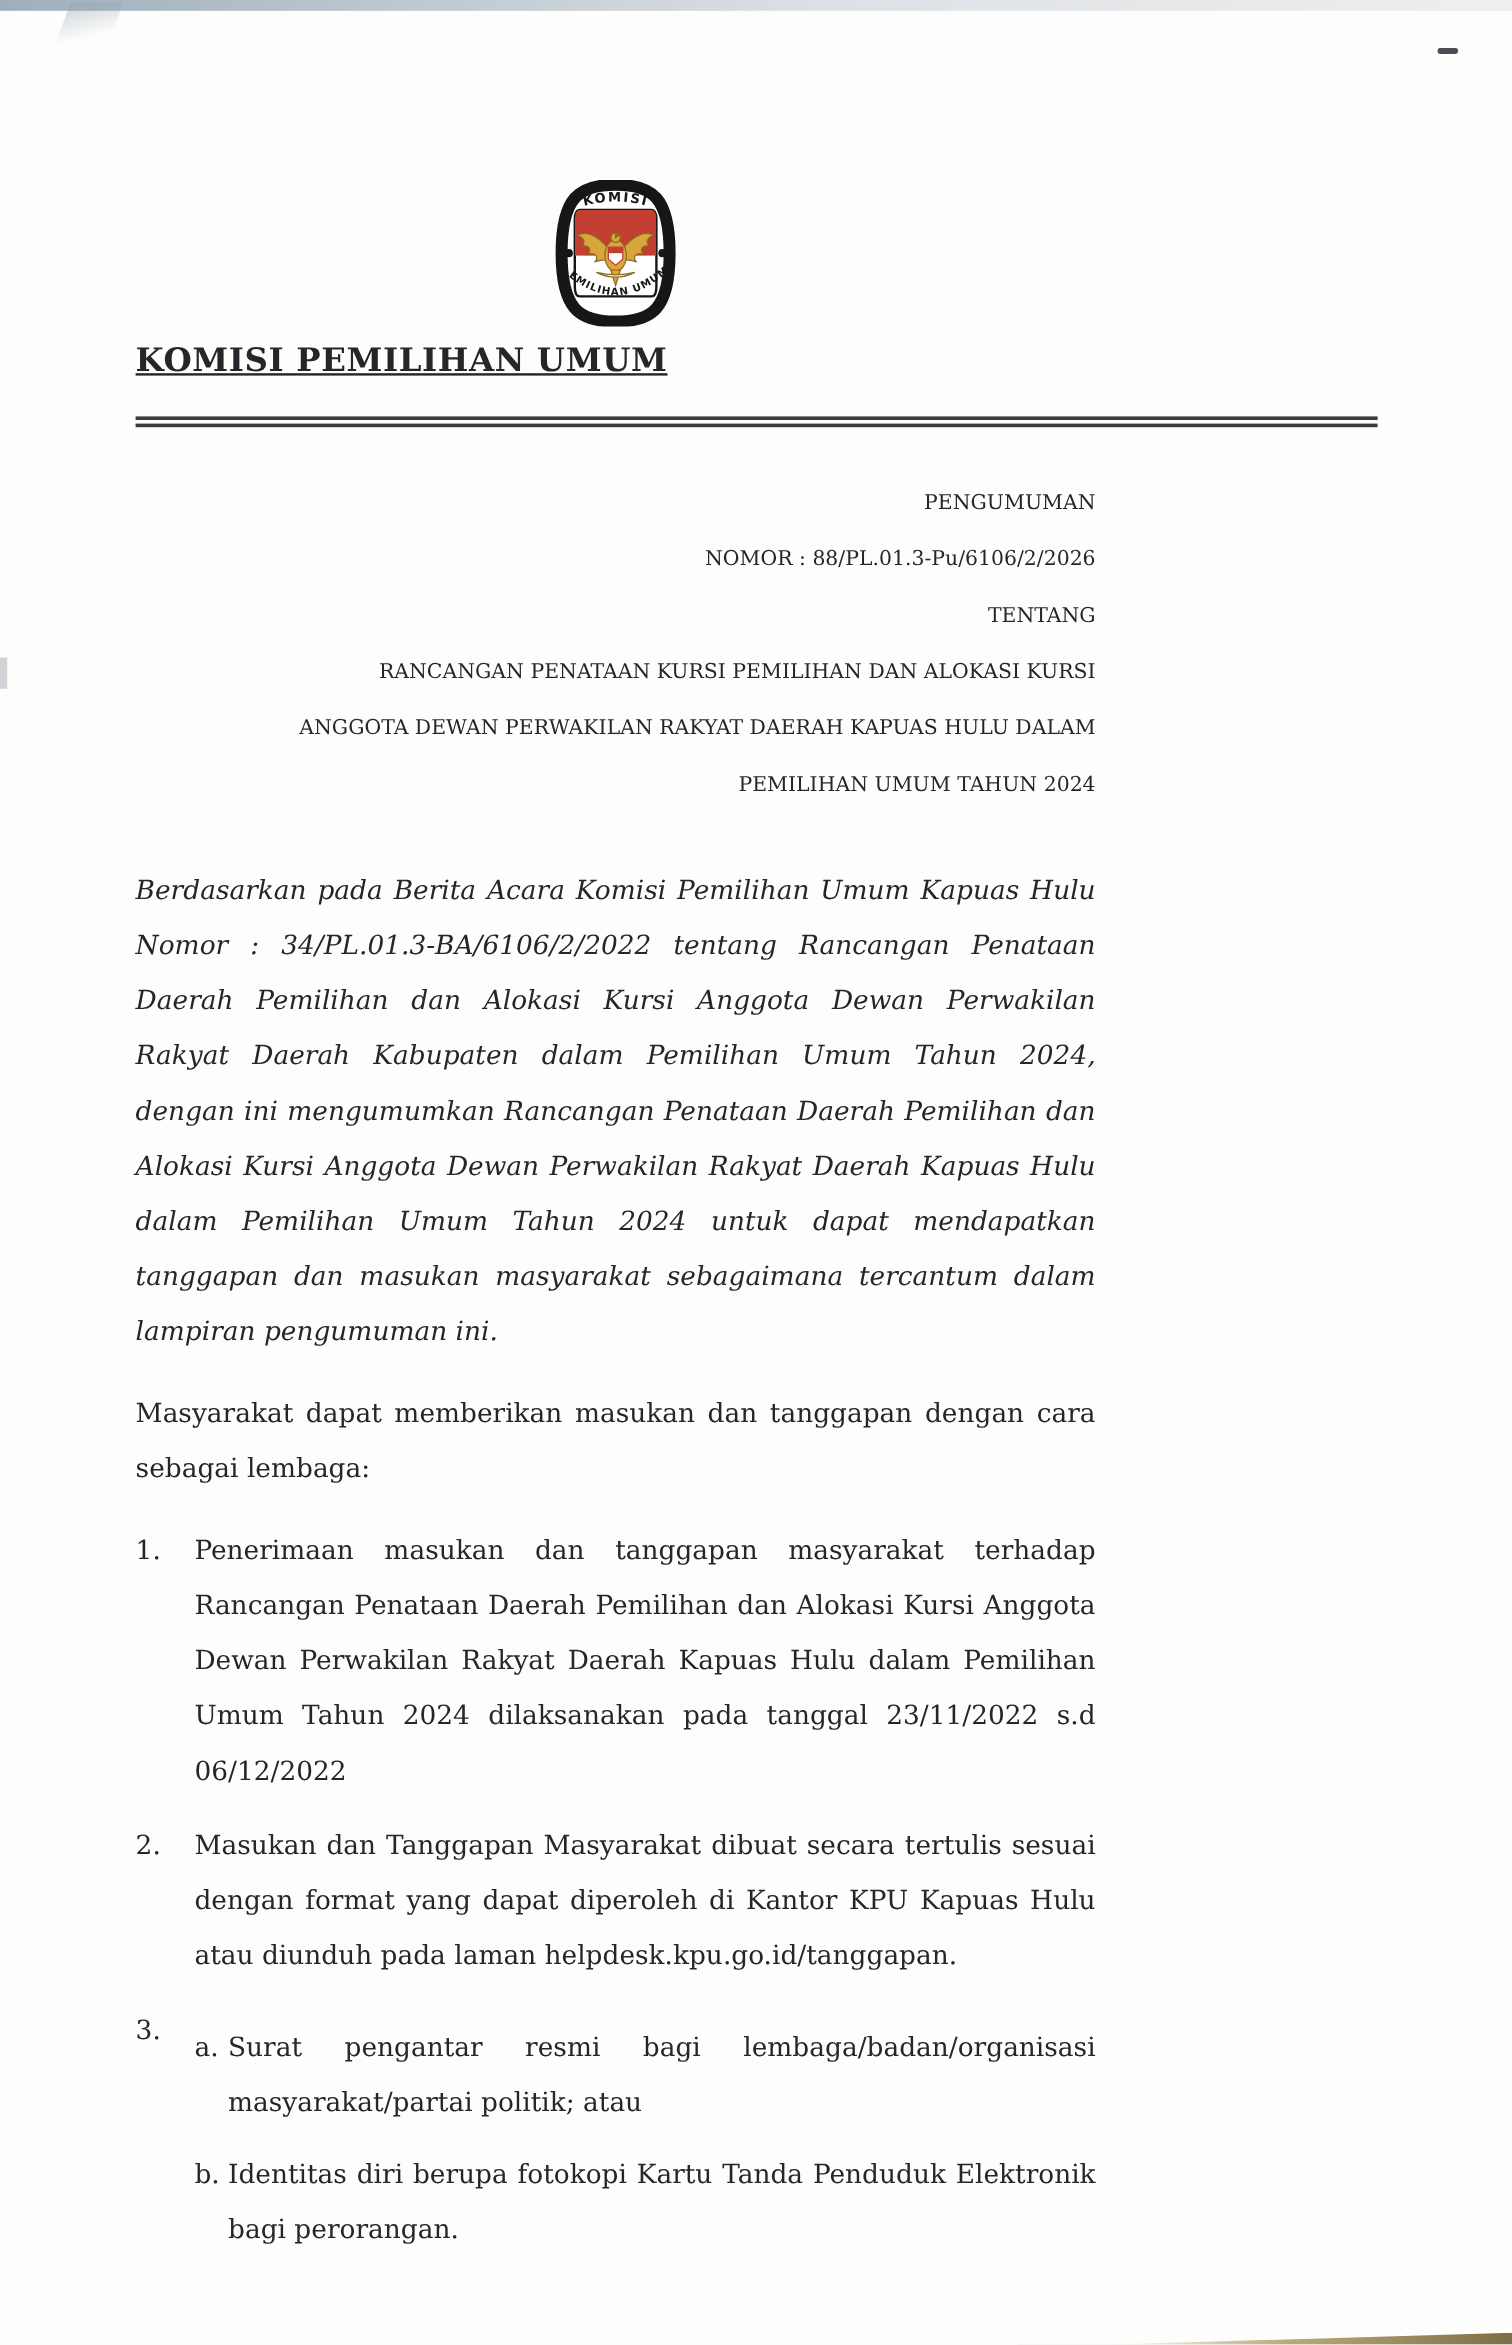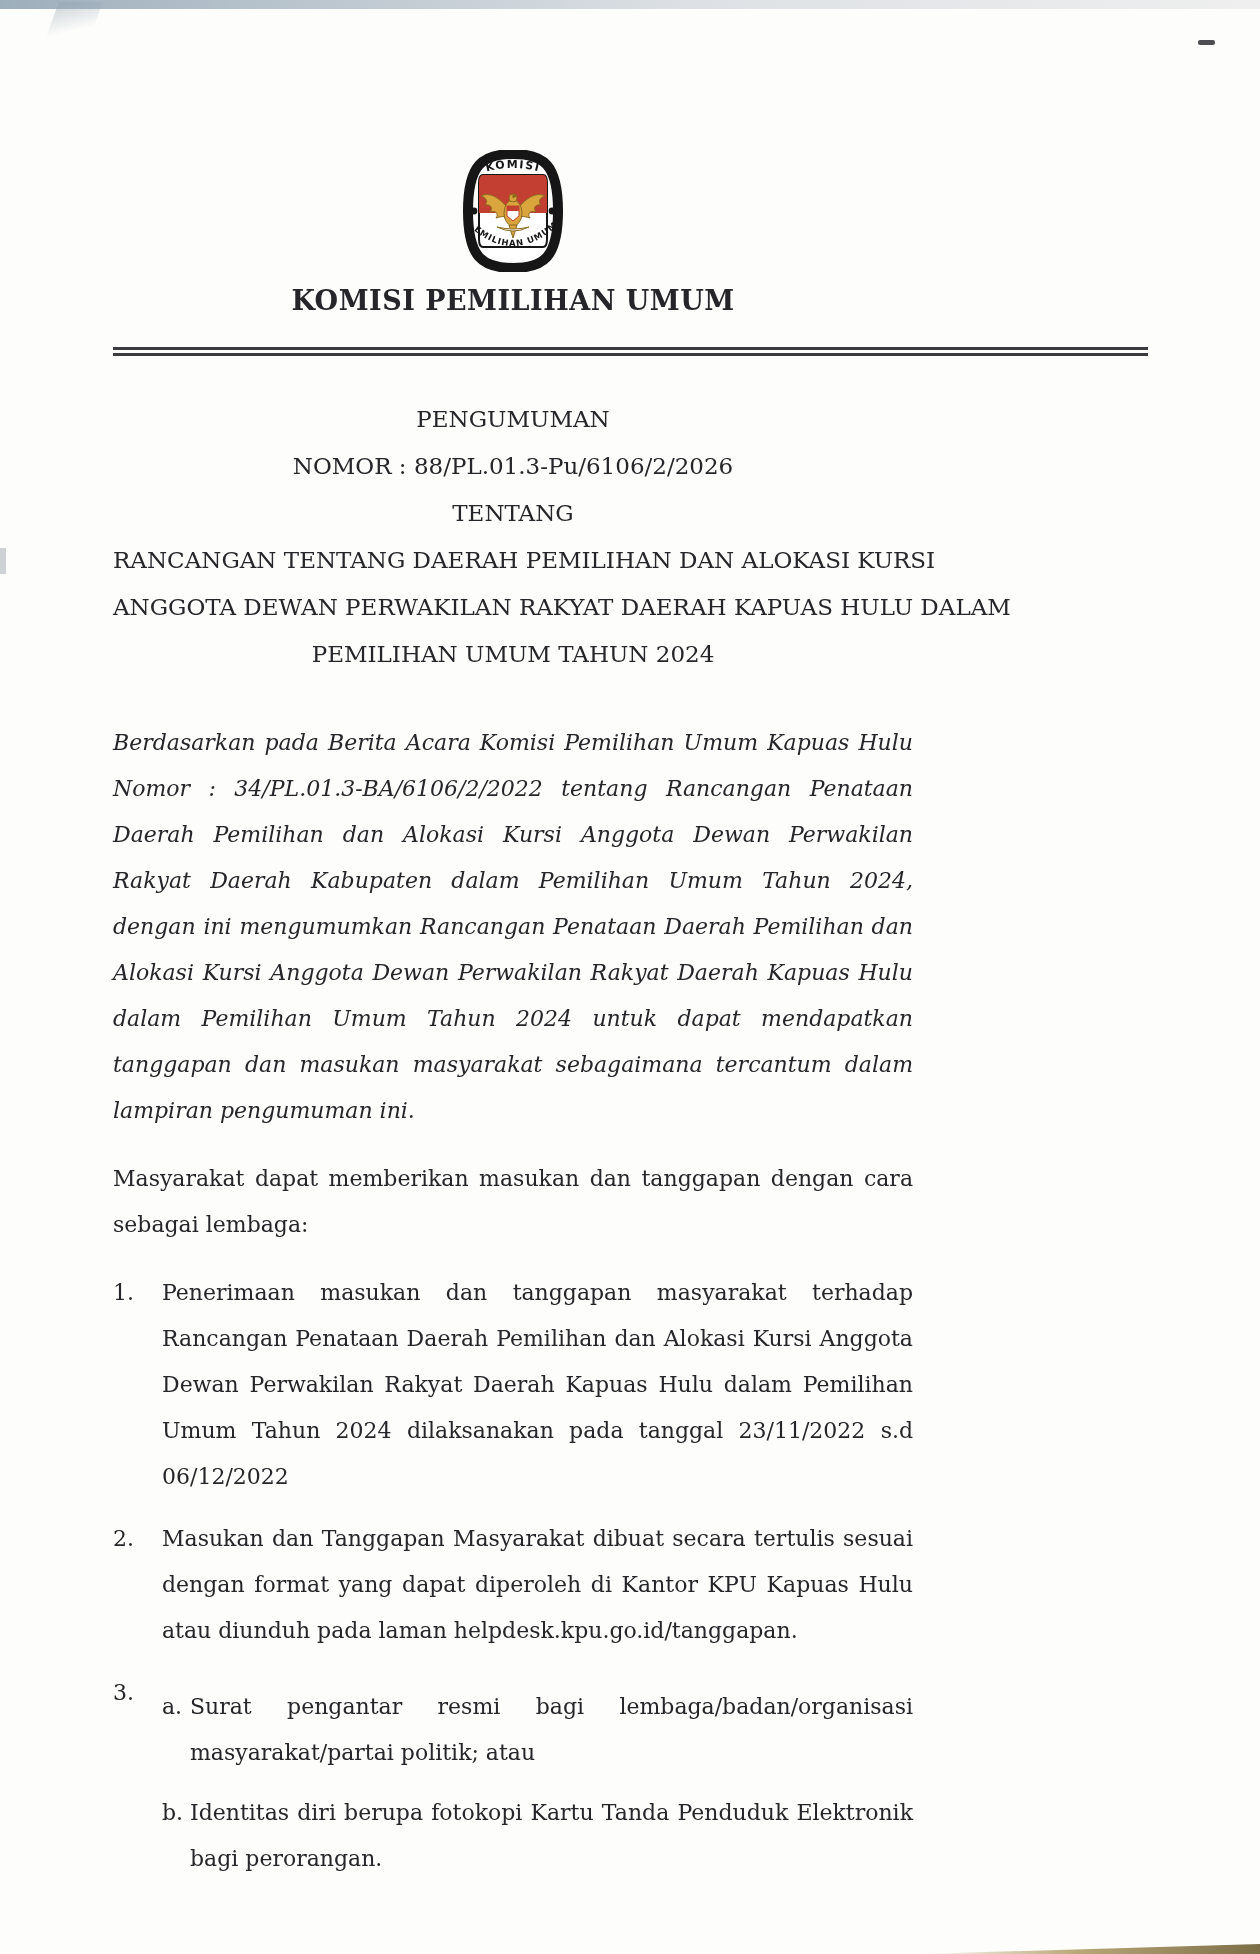--- a/index.html
+++ b/index.html
@@ -17,26 +17,26 @@
     transform:skewX(-20deg);}
   .top-dash{position:absolute;top:40px;left:1198px;width:17px;height:5px;background:#4e4e52;border-radius:2px;}
   .left-smudge{position:absolute;top:548px;left:0;width:6px;height:26px;background:#b9bdc1;opacity:.65;}
   .bottom-sliver{position:absolute;bottom:0;right:0;width:340px;height:10px;
     background:linear-gradient(90deg,rgba(190,176,128,0) 0%,#bba97a 45%,#7c6e46 100%);
     clip-path:polygon(0 100%,100% 0,100% 100%);}
 
   .content{ position:relative; padding-left:113px; width:800px; }
 
   .logo{ display:block; margin:150px auto 10px auto; }
-  .org{ text-align:center; font-weight:bold; font-size:27px; line-height:37px; letter-spacing:.5px; }
+  .org{ text-align:left; font-weight:bold; font-size:27px; line-height:37px; letter-spacing:.5px;text-decoration:underline; }
 
   .rule{ width:1035px; height:3px; margin-top:28px;
          border-top:3px solid #3c3c40; border-bottom:3px solid #3c3c40; }
 
-  .title-block{ margin-top:40px; text-align:center; font-size:23px; line-height:47px; }
+  .title-block{ margin-top:40px; text-align:right; font-size:17px; line-height:47px; }
   .title-block div{ white-space:nowrap; }
 
   .body-text{ font-size:22px; line-height:46px; text-align:justify; }
   .para1{ margin-top:42px;font-style:italic; }
   .para2{ margin-top:14px; }
 
   .olist{ margin-top:0; }
   .oitem{ display:flex; margin-top:16px; }
   .onum{ flex:0 0 49px; }
   .otext{ flex:1; }
@@ -100,21 +100,21 @@
     <div class="org">
       <div>KOMISI PEMILIHAN UMUM</div>
     </div>
 
     <div class="rule"></div>
 
     <div class="title-block">
       <div>PENGUMUMAN</div>
       <div>NOMOR : 88/PL.01.3-Pu/6106/2/2026</div>
       <div>TENTANG</div>
-      <div>RANCANGAN TENTANG DAERAH PEMILIHAN DAN ALOKASI KURSI</div>
+      <div>RANCANGAN PENATAAN KURSI PEMILIHAN DAN ALOKASI KURSI</div>
       <div>ANGGOTA DEWAN PERWAKILAN RAKYAT DAERAH KAPUAS HULU DALAM</div>
       <div>PEMILIHAN UMUM TAHUN 2024</div>
     </div>
 
     <p class="body-text para1">Berdasarkan pada Berita Acara Komisi Pemilihan Umum Kapuas Hulu Nomor : 34/PL.01.3-BA/6106/2/2022 tentang Rancangan Penataan Daerah Pemilihan dan Alokasi Kursi Anggota Dewan Perwakilan Rakyat Daerah Kabupaten dalam Pemilihan Umum Tahun 2024, dengan ini mengumumkan Rancangan Penataan Daerah Pemilihan dan Alokasi Kursi Anggota Dewan Perwakilan Rakyat Daerah Kapuas Hulu dalam Pemilihan Umum Tahun 2024 untuk dapat mendapatkan tanggapan dan masukan masyarakat sebagaimana tercantum dalam lampiran pengumuman ini.</p>
     <p class="body-text para2">Masyarakat dapat memberikan masukan dan tanggapan dengan cara sebagai lembaga:</p>
 
     <div class="olist body-text">
 
       <div class="oitem">

